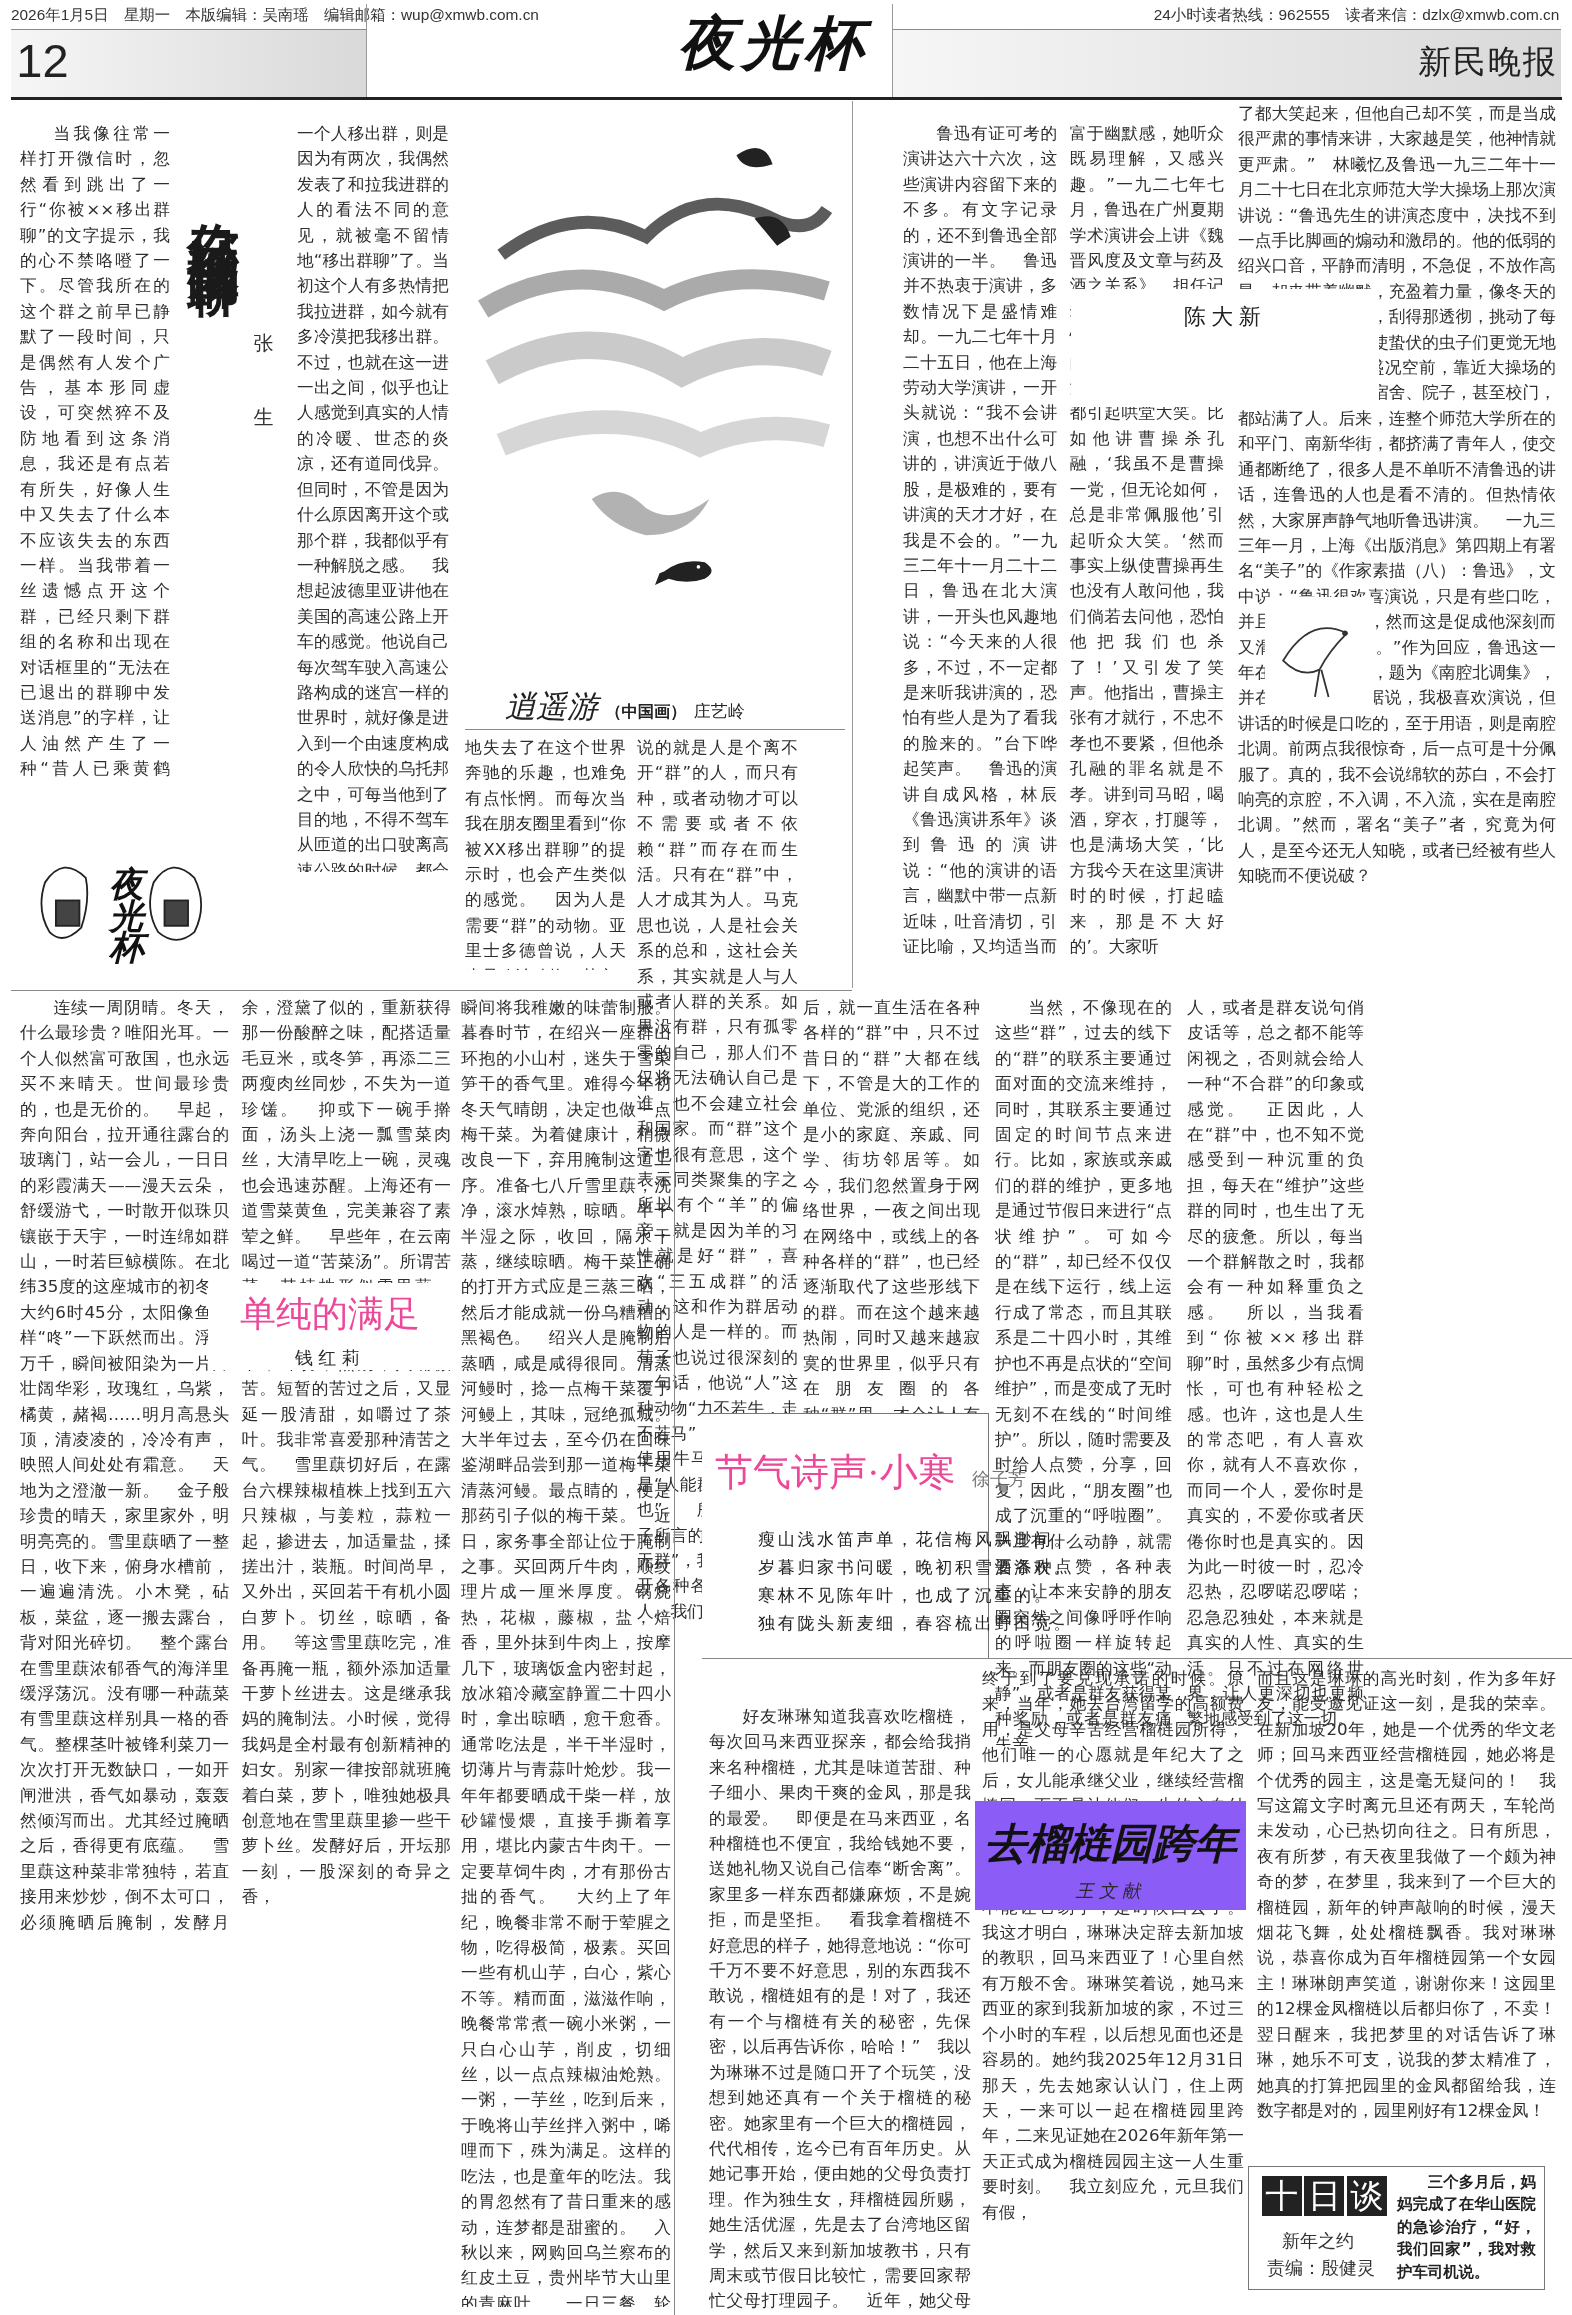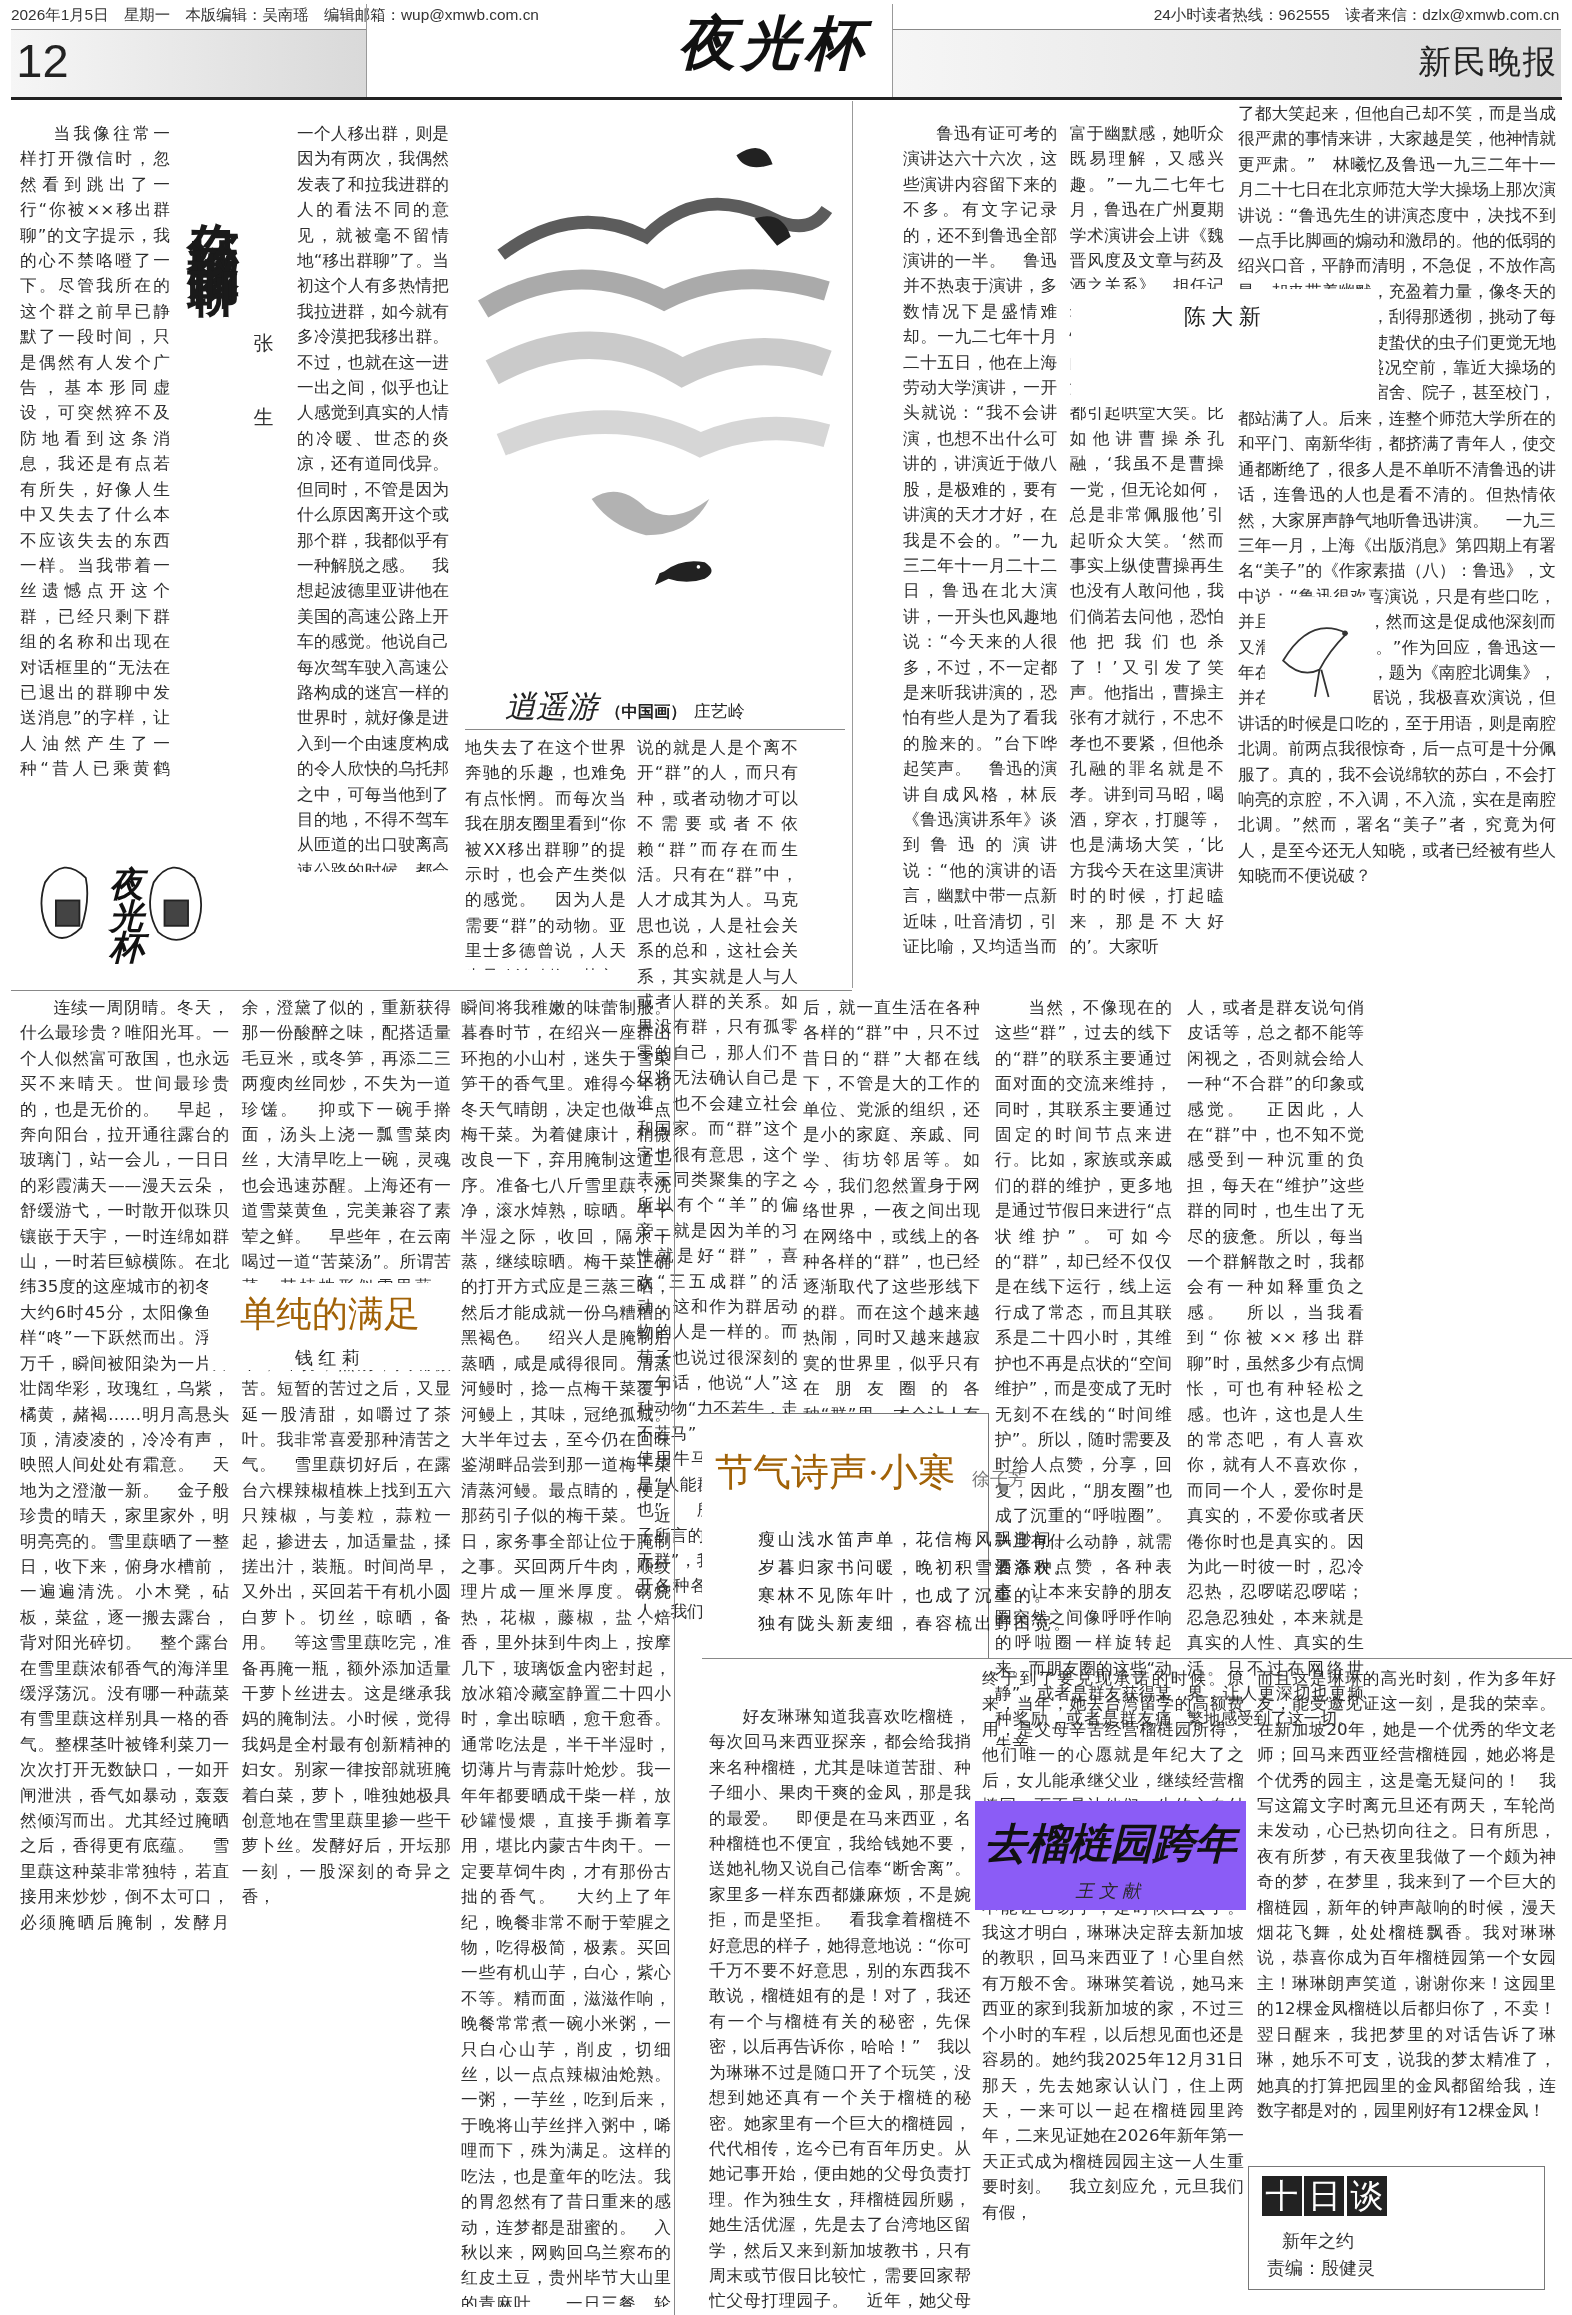--- a/index.html
+++ b/index.html
@@ -7,21 +7,21 @@
   .abs{position:absolute;}
   .hdr-top{font-family:"Liberation Sans",sans-serif;font-size:15.4px;color:#333;}
   .pagenum{font-family:"Liberation Sans",sans-serif;font-size:47px;font-weight:300;color:#222;}
   .hdr-band{background:linear-gradient(to right,#f6f6f6,#d9d9d9);}
   .rule{background:#222;}
   .thin{background:#888;}
   .txt{font-size:16.7px;line-height:25.4px;text-align:justify;color:#2e2e2e;overflow:hidden;word-break:break-all;}
   .txt p{margin:0;text-indent:2em;}
   .vtitle{writing-mode:vertical-rl;font-family:"DejaVu Serif",serif;font-weight:bold;font-size:52px;letter-spacing:7.2px;color:#1a1a1a;}
   .vauthor{writing-mode:vertical-rl;font-family:"DejaVu Serif",serif;font-size:20px;letter-spacing:27px;color:#333;}
-  .title-lg{font-family:Liberation Serif, serif;color:#a16207;}
+  .title-lg{font-family:Liberation Serif, serif;color:#ec4899;}
   .serif{font-family:"DejaVu Serif",serif;}
   .box{border:1.8px solid #777;}
   .logo-cal{font-family:"DejaVu Serif",serif;font-weight:bold;font-style:italic;color:#111;}
   .painting{background:#fff;}
   .seal{display:inline-flex;align-items:center;justify-content:center;background:#222;color:#fff;font-size:49px;width:62px;height:62px;margin-right:5.4px;font-family:"DejaVu Sans",sans-serif;}
   .poem p{margin:0;font-family:"DejaVu Serif",serif;font-size:17px;line-height:28px;letter-spacing:2.7px;color:#222;}
 </style>
 </head>
 <body>
 
@@ -157,14 +157,15 @@
   </div>
 
 <div class="abs" style="left:1248px;top:2166px;width:295px;height:122px;border:1.4px solid #777;background:#fff;">
   <div style="position:absolute;left:12.7px;top:9px;display:flex;">
     <span class="seal" style="width:40px;height:40px;font-size:33px;margin-right:2.7px;">十</span>
     <span class="seal" style="width:40px;height:40px;font-size:33px;margin-right:2.7px;">日</span>
     <span class="seal" style="width:40px;height:40px;font-size:33px;">谈</span>
   </div>
   <div class="serif" style="position:absolute;left:33px;top:62px;font-size:18px;color:#333;">新年之约</div>
   <div class="serif" style="position:absolute;left:18px;top:89px;font-size:18px;color:#333;">责编：殷健灵</div>
+  <div style="position:absolute;left:148px;top:3.6px;width:139px;font-size:15.4px;line-height:22.6px;font-weight:bold;color:#222;text-indent:2em;text-align:justify;">三个多月后，妈妈完成了在华山医院的急诊治疗，“好，我们回家”，我对救护车司机说。</div>
 </div>
 
 
 </body></html>

